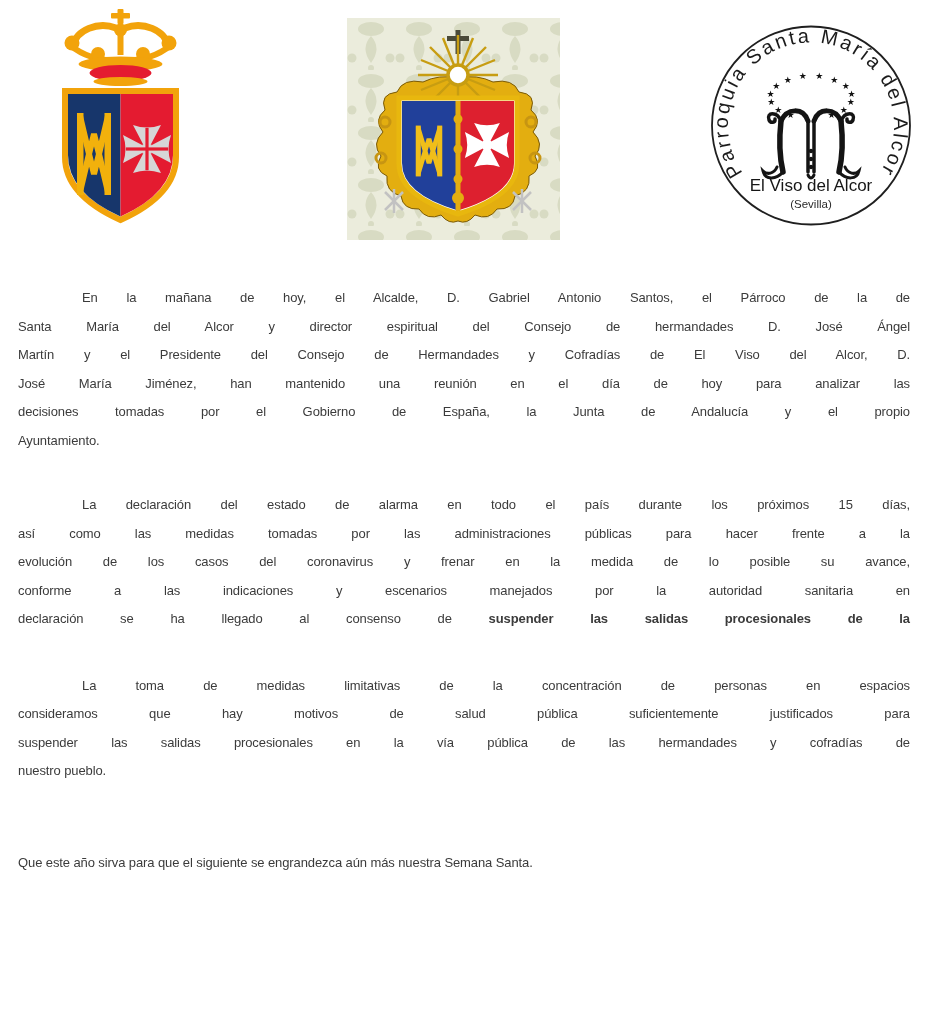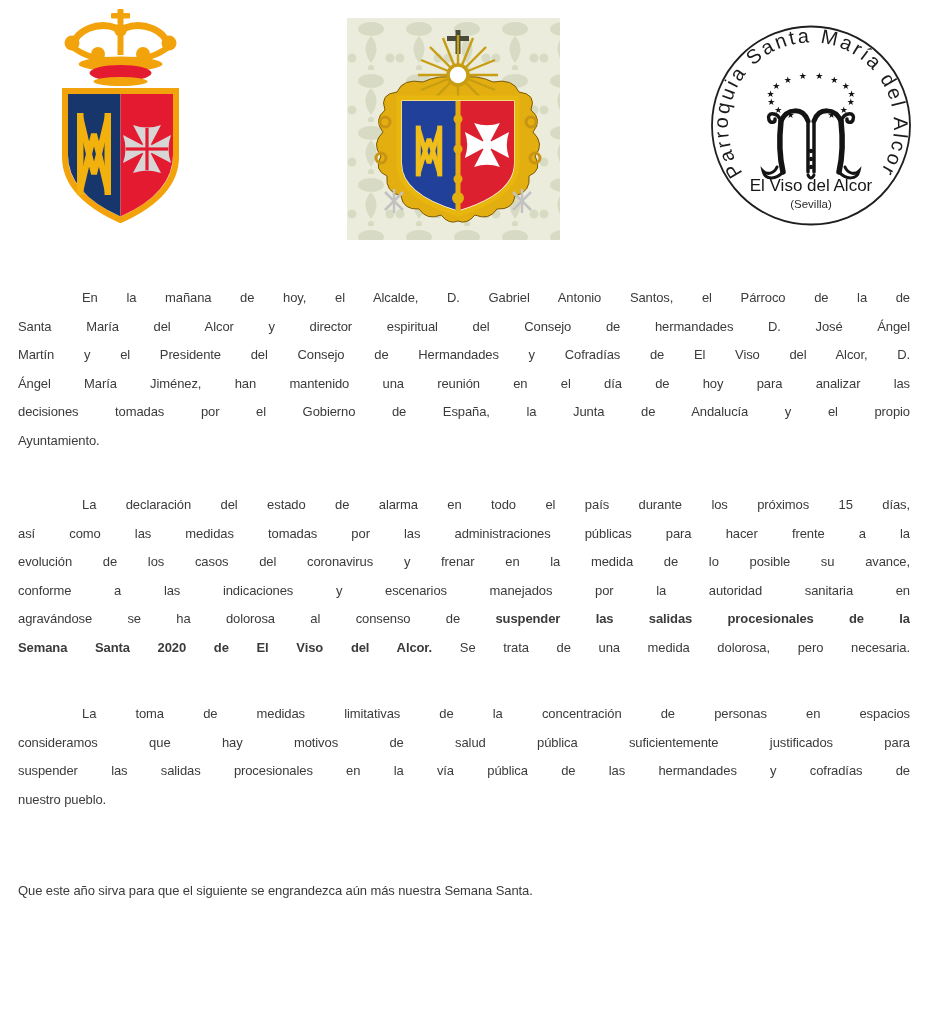--- a/index.html
+++ b/index.html
@@ -208,31 +208,30 @@
       <text class="seal-city" x="103" y="170" text-anchor="middle">El Viso del Alcor</text>
       <text class="seal-prov" x="103" y="187" text-anchor="middle">(Sevilla)</text>
     </svg>
   </div>
 
   <div class="doc" id="doc-body">
       <div class="para">
         <div class="line first"><span>En la mañana de hoy, el Alcalde, D. Gabriel Antonio Santos, el  Párroco de la de</span></div>
         <div class="line"><span>Santa María del Alcor y director espiritual del Consejo de hermandades D. José Ángel</span></div>
         <div class="line"><span>Martín   y el Presidente del Consejo de Hermandades y Cofradías de El Viso del Alcor, D.</span></div>
-        <div class="line"><span>Ángel María Jiménez, han mantenido una reunión en el día de hoy para analizar las</span></div>
+        <div class="line"><span>José María Jiménez, han mantenido una reunión en el día de hoy para analizar las</span></div>
         <div class="line"><span>decisiones tomadas por el Gobierno de España, la Junta de Andalucía y el propio</span></div>
         <div class="line last"><span>Ayuntamiento.</span></div>
       </div>
       <div class="para">
         <div class="line first"><span>La declaración del estado de alarma en todo el país durante los próximos 15 días,</span></div>
         <div class="line"><span>así como las medidas tomadas por las administraciones públicas para hacer frente a la</span></div>
         <div class="line"><span>evolución de los casos del coronavirus y frenar en la medida de lo posible su avance,</span></div>
         <div class="line"><span>conforme a las indicaciones y escenarios manejados por la autoridad sanitaria en</span></div>
-        <div class="line"><span>agravándose se ha dolorosa al consenso de </span><span class="b">suspender las salidas procesionales de la</span></div>
-        <div class="line"><span class="b">Semana Santa 2020 de El Viso del Alcor.</span><span> Se trata de una medida dolorosa, pero necesaria.</span></div>
+        <div class="line"><span>declaración se ha llegado al consenso de </span><span class="b">suspender las salidas procesionales de la</span></div>
       </div>
       <div class="para">
         <div class="line first"><span>La toma de medidas limitativas de la concentración de personas en espacios</span></div>
         <div class="line"><span>consideramos que hay motivos de salud pública suficientemente justificados para</span></div>
         <div class="line"><span>suspender las salidas procesionales en la vía pública de las hermandades y cofradías de</span></div>
         <div class="line last"><span>nuestro pueblo.</span></div>
       </div>
       <div class="para">
         <div class="line last"><span>Que este año sirva para que el siguiente se engrandezca aún más nuestra Semana Santa.</span></div>
       </div>

